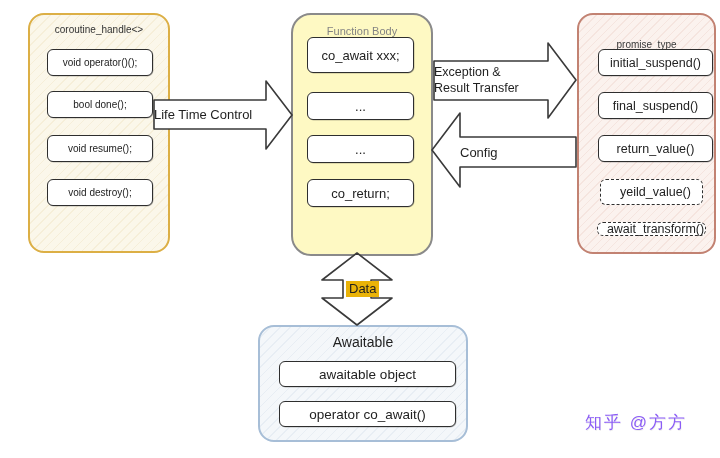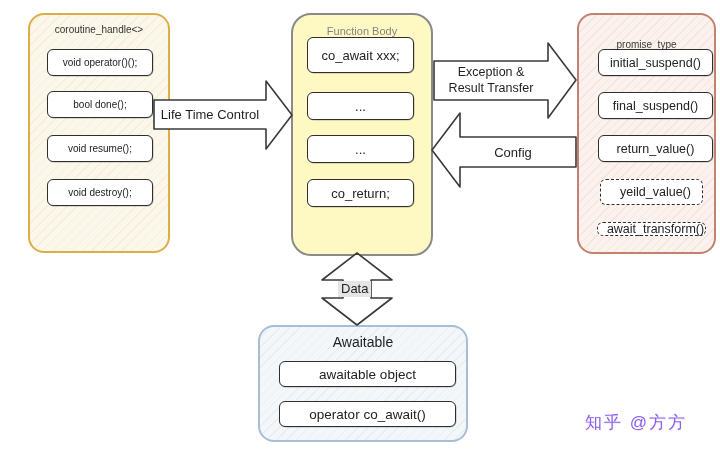--- a/index.html
+++ b/index.html
@@ -81,28 +81,27 @@
   }
   .g-awaitable .group-title { top: 7px; font-size: 14px; color: #1f1f1f; }
   .g-awaitable .item { font-size: 13.5px; }
 
   .arrow-layer {
     position: absolute;
     left: 0; top: 0; width: 720px; height: 458px;
   }
   .arrow-label {
     position: absolute;
-    text-align: center;
     font-size: 13px;
     color: #1f1f1f;
     line-height: 16px;
     white-space: nowrap;
   }
   .arrow-label.two-line { font-size: 12.5px; }
-  .arrow-label.on-white { background: #e5e5e5; padding: 0 3px; }
+  .arrow-label.on-white { background: #eab308; padding: 0 3px; margin-left: 8px; }
 
   .watermark {
     position: absolute;
     left: 585px; top: 411px;
     font-size: 17px;
     color: #8b5cf6;
     letter-spacing: 2px;
     text-shadow: 0.5px 0.5px 0 #efefef;
     white-space: nowrap;
   }

